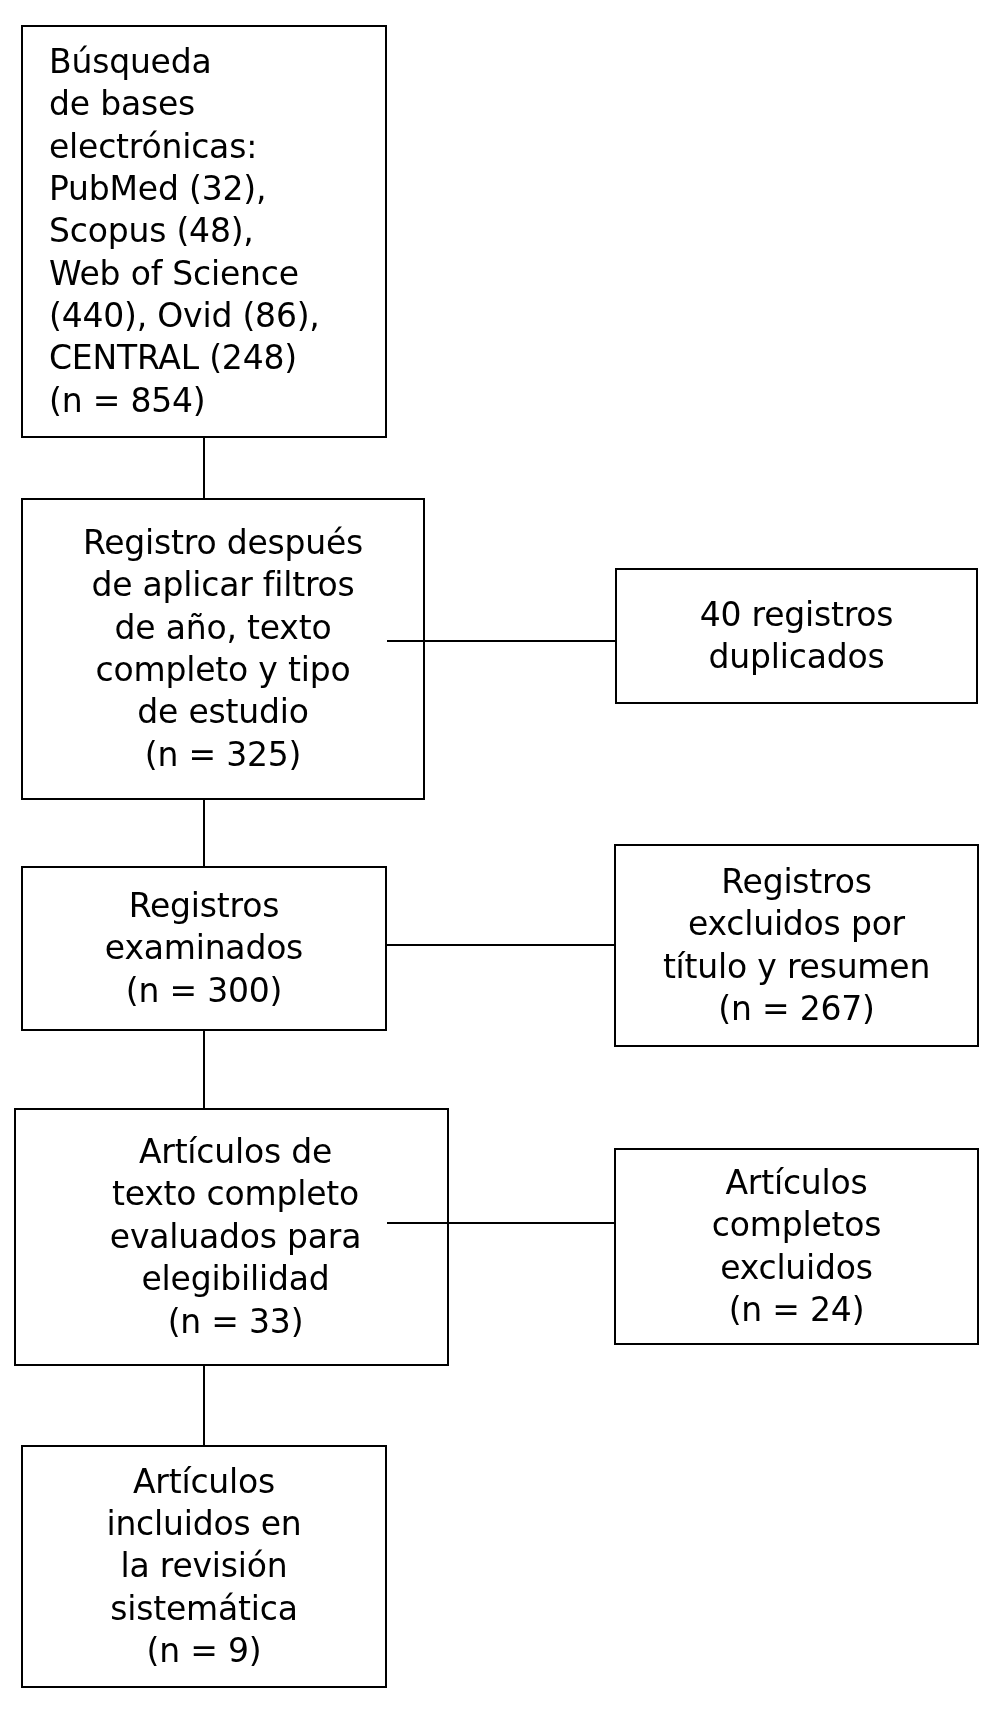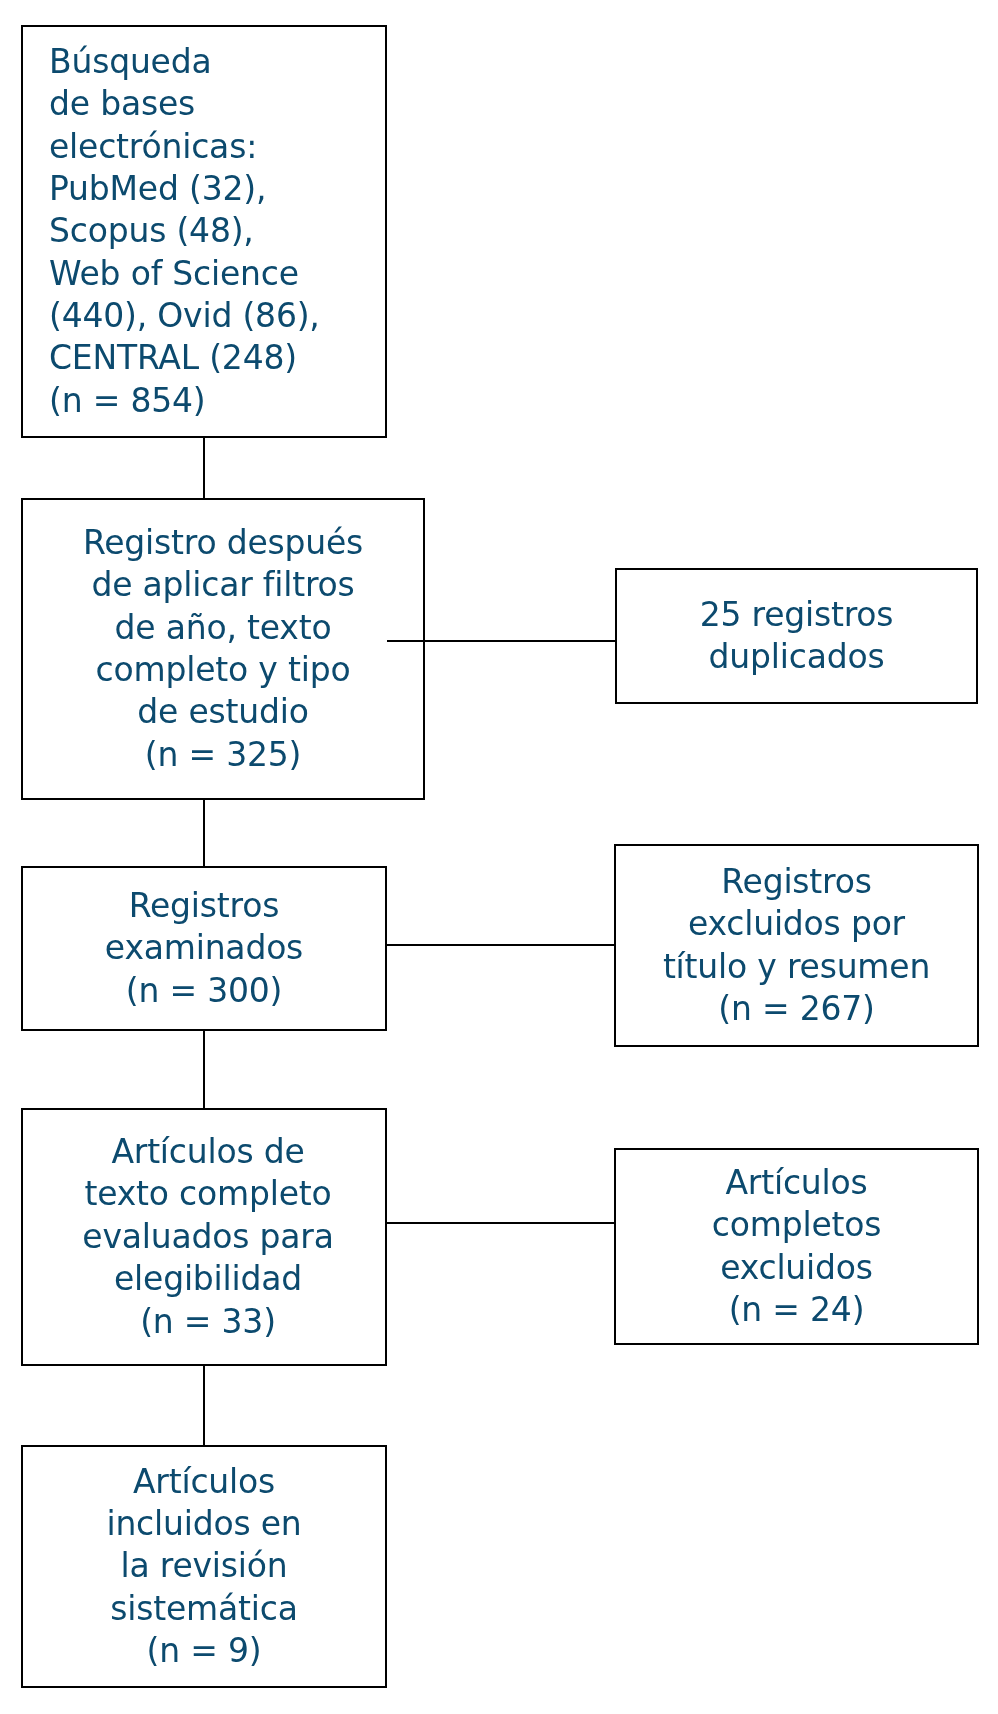--- a/index.html
+++ b/index.html
@@ -16,21 +16,21 @@
     overflow: hidden;
   }
   .node {
     position: absolute;
     box-sizing: border-box;
     border: 2px solid #000000;
     background: #ffffff;
     display: flex;
     align-items: center;
     justify-content: center;
-    color: #0c4a6e;
+    color: #000000;
   }
   .node .txt {
     font-size: 33px;
     line-height: 1.285;
     white-space: pre-line;
     letter-spacing: -0.2px;
   }
   .node.align-left {
     justify-content: flex-start;
   }
@@ -46,21 +46,21 @@
     position: absolute;
     background: #000000;
   }
   .connector.v { width: 2px; }
   .connector.h { height: 2px; }
 
   
   #box-search          { left:21px;  top:25px;   width:366px; height:413px; }
   #box-after-filters   { left:21px;  top:498px;  width:404px; height:302px; }
   #box-screened        { left:21px;  top:866px;  width:366px; height:165px; }
-  #box-fulltext        { left:21px;  top:1108px; width:366px; height:258px;padding-left:8px; }
+  #box-fulltext        { left:14px;  top:1108px; width:435px; height:258px;padding-left:8px; }
   #box-included        { left:21px;  top:1445px; width:366px; height:243px; }
 
   #box-duplicates      { left:615px; top:568px;  width:363px; height:136px; }
   #box-excluded-title  { left:614px; top:844px;  width:365px; height:203px; }
   #box-excluded-full   { left:614px; top:1148px; width:365px; height:197px; }
 
   
   #conn-v-1 { left:203px; top:438px;  height:60px; }
   #conn-v-2 { left:203px; top:800px;  height:66px; }
   #conn-v-3 { left:203px; top:1031px; height:77px; }
@@ -112,21 +112,21 @@
 
   <div class="node align-center" id="box-included">
     <span class="txt">Artículos
 incluidos en
 la revisión
 sistemática
 (n = 9)</span>
   </div>
 
   <div class="node align-center" id="box-duplicates">
-    <span class="txt">25 registros
+    <span class="txt">40 registros
 duplicados</span>
   </div>
 
   <div class="node align-center" id="box-excluded-title">
     <span class="txt">Registros
 excluidos por
 título y resumen
 (n = 267)</span>
   </div>
 

